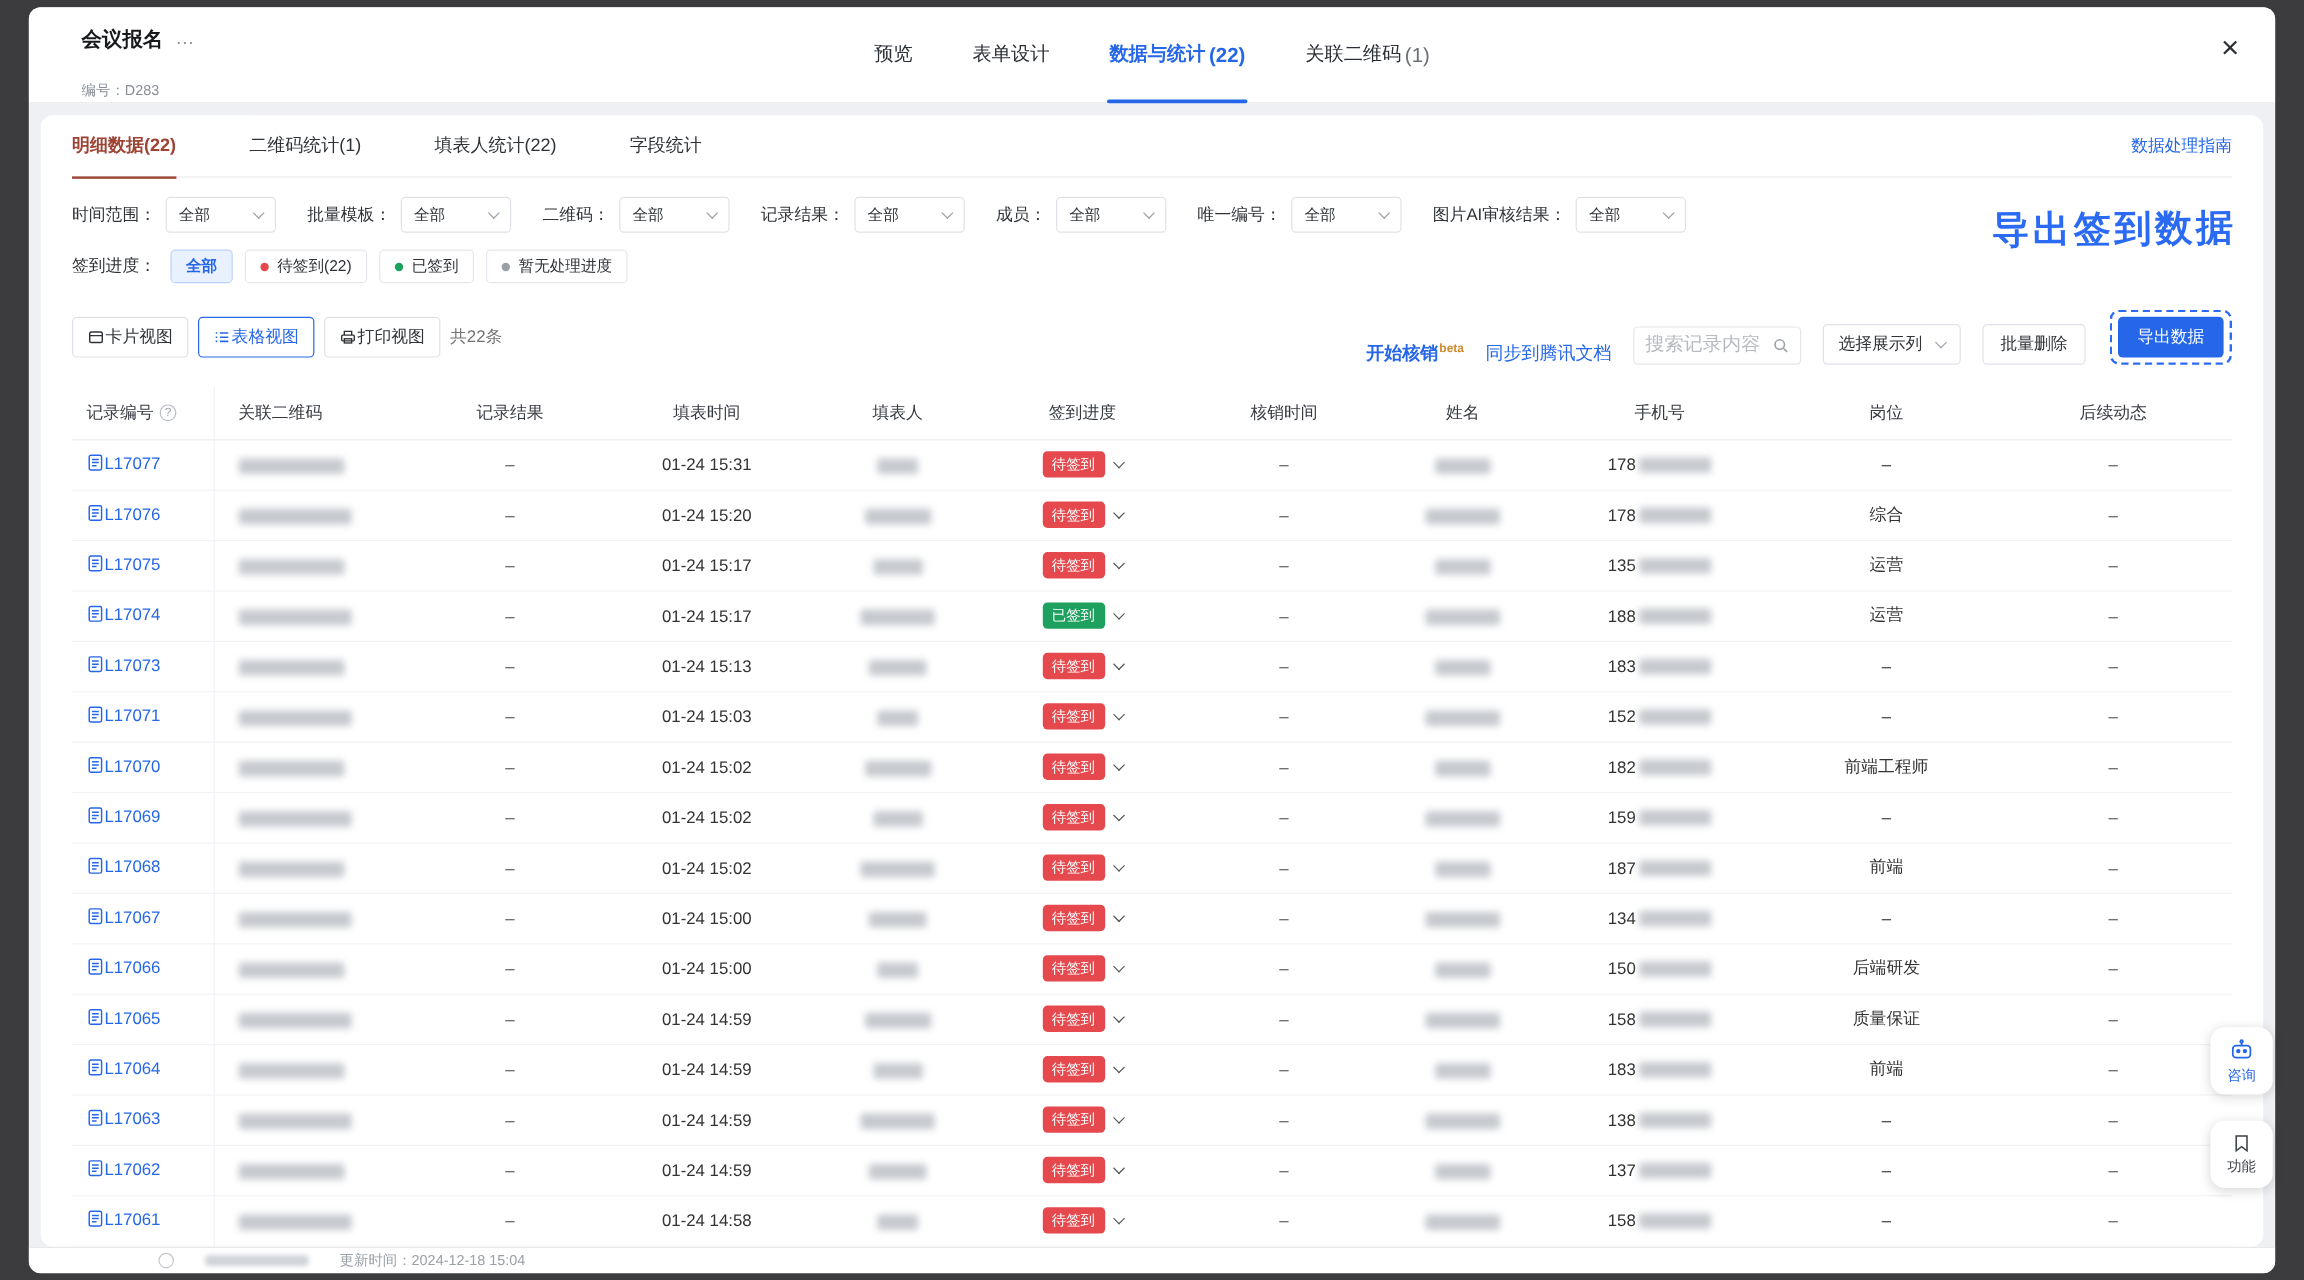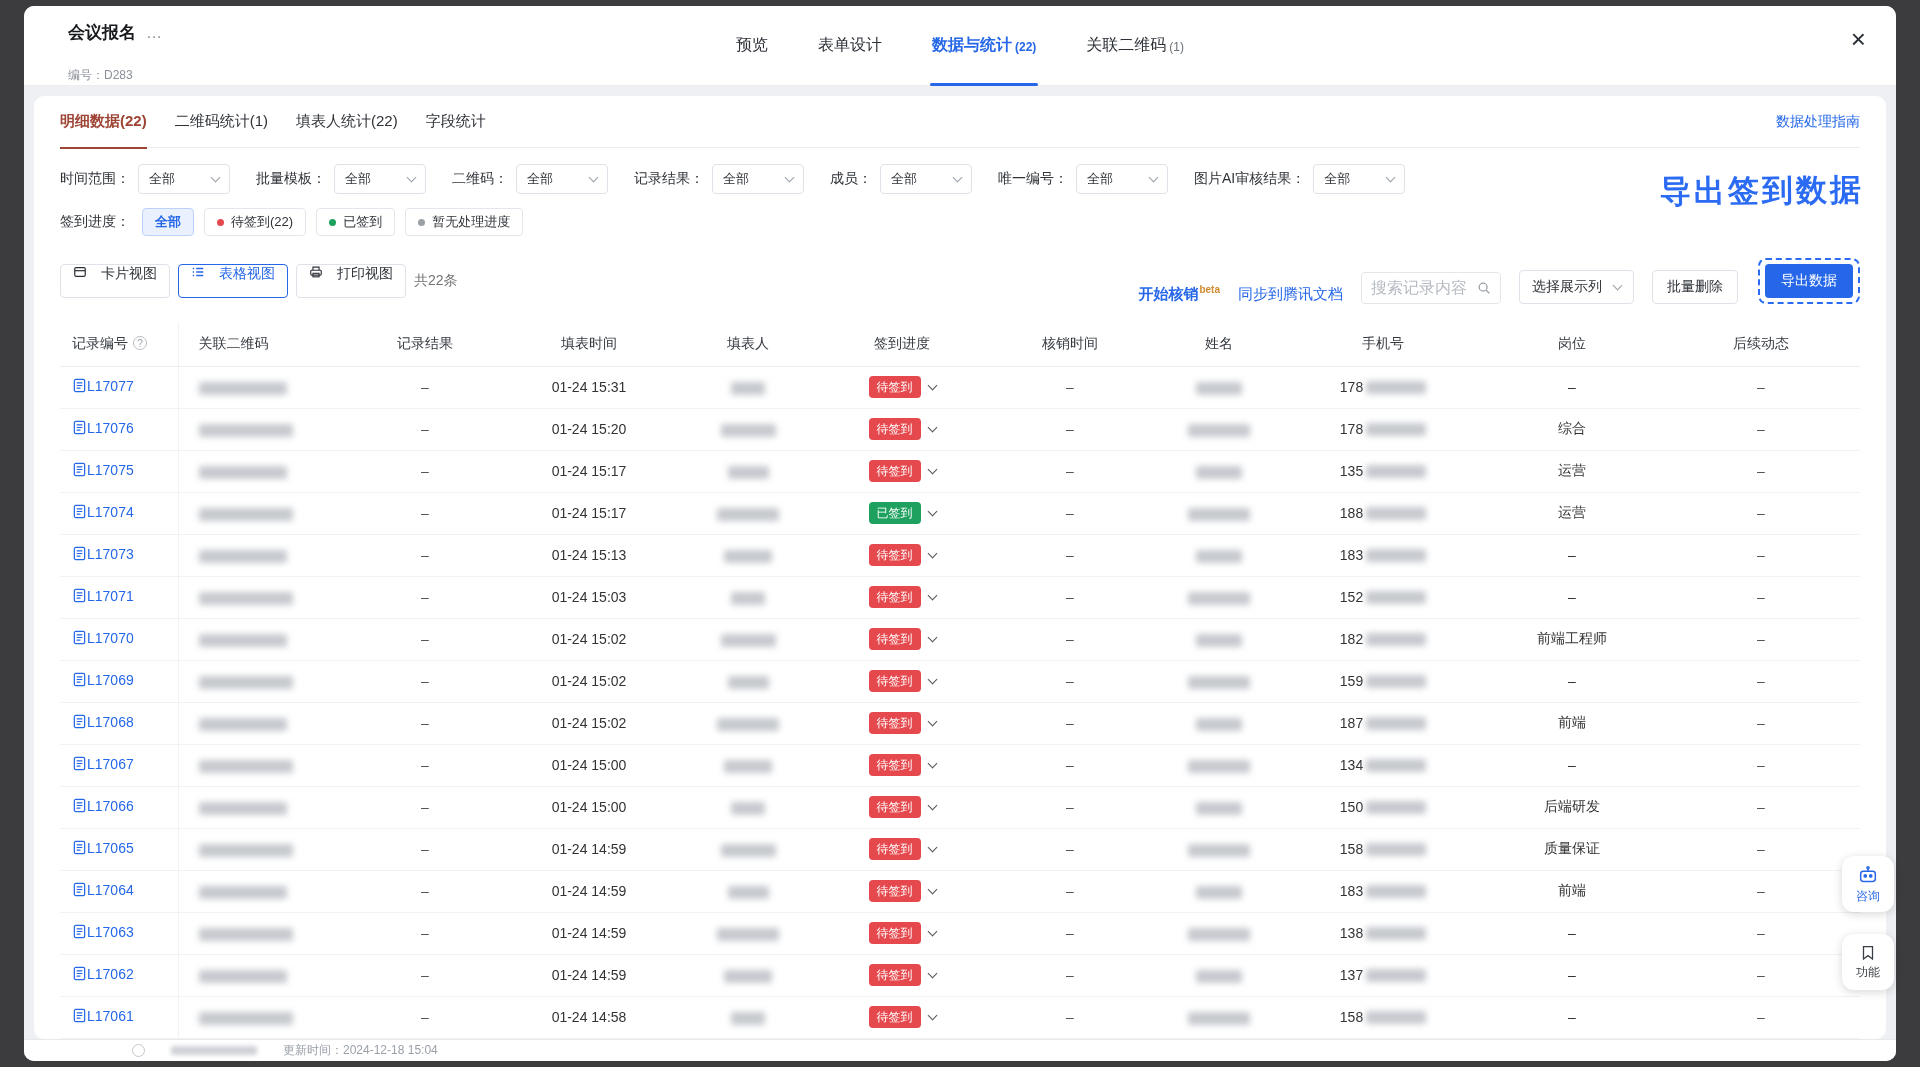--- a/index.html
+++ b/index.html
@@ -10,51 +10,51 @@
 
   
   .mheader{background:#fff;height:80px;flex:0 0 80px;position:relative;border-bottom:1px solid #ededed}
   .h-left{position:absolute;left:44px;top:15px}
   .h-titlerow{display:flex;align-items:center;gap:10px}
   .h-title{font-size:17px;font-weight:bold;color:#17191c}
   .h-more{color:#8a8f98;font-size:16px;letter-spacing:1px;cursor:pointer}
   .h-code{margin-top:23px;font-size:12px;color:#8a8f98}
   .htabs{position:absolute;left:50%;top:0;transform:translateX(-50%);height:100%;display:flex;gap:46px}
   .htab{display:flex;align-items:center;gap:3px;font-size:16px;color:#2b2f36;cursor:pointer;position:relative;padding:0 2px;white-space:nowrap}
-  .htab .tcount{font-size:12px;color:#6b7077;margin-top:2px}
+  .htab .tcount{font-size:17px;color:#6b7077;margin-top:2px}
   .htab.active{color:var(--primary);font-weight:bold}
   .htab.active .tcount{color:var(--primary)}
   .htab.active::after{content:"";position:absolute;left:0;right:0;bottom:-1px;height:3px;border-radius:2px;background:var(--primary)}
   .h-close{position:absolute;right:30px;top:20px;font-size:26px;color:#2b2f36;cursor:pointer;line-height:1}
 
   
   .mcontent{flex:1;padding:10px 10px 0;overflow:hidden}
   .card{background:#fff;border-radius:10px;height:100%;padding:0 26px;position:relative;overflow:hidden}
 
-  .subtabs{display:flex;align-items:center;height:52px;border-bottom:1px solid #ececec;gap:28px}
+  .subtabs{display:flex;align-items:center;height:52px;border-bottom:1px solid #ececec;gap:61px}
   .stab{font-size:15px;color:#2f3338;height:52px;display:flex;align-items:center;position:relative;cursor:pointer;white-space:nowrap}
   .stab.active{color:var(--subtab);font-weight:bold}
   .stab.active::after{content:"";position:absolute;left:0;right:0;bottom:-1px;height:2px;background:currentColor}
   .guide-link{margin-left:auto;font-size:14px;color:var(--primary);cursor:pointer}
 
   .frow{display:flex;align-items:center;gap:26px;margin-top:16px;flex-wrap:nowrap}
   .fitem{display:flex;align-items:center;gap:8px;font-size:14px;color:#2f3338;white-space:nowrap}
   .fselect{min-width:92px;height:30px;border:1px solid #dfe2e8;border-radius:4px;background:#fff;display:flex;align-items:center;justify-content:space-between;gap:10px;padding:0 10px;font-size:13px;color:#2f3338;cursor:pointer}
   .chev{width:7px;height:7px;border-right:1.5px solid #9aa0a8;border-bottom:1.5px solid #9aa0a8;transform:rotate(45deg);margin-top:-3px;flex:0 0 auto}
 
   .crow{display:flex;align-items:center;gap:10px;margin-top:14px}
   .clabel{font-size:14px;color:#2f3338;margin-right:2px;white-space:nowrap}
   .chip{height:28px;padding:0 12px;border:1px solid #e3e6ec;border-radius:4px;background:#fff;display:flex;align-items:center;gap:7px;font-size:13px;color:#2f3338;cursor:pointer;white-space:nowrap}
   .chip.active{background:#e9f0fe;border-color:#bdd2fb;color:var(--primary);font-weight:bold}
   .dot{width:7px;height:7px;border-radius:50%;flex:0 0 auto}
 
   .annotation{position:absolute;right:22px;top:74px;font-size:31px;font-weight:bold;color:var(--annot);letter-spacing:3px;pointer-events:none;transform:rotate(-0.6deg);white-space:nowrap}
 
   .toolbar{display:flex;align-items:center;margin-top:22px;gap:8px}
-  .vbtn{height:34px;padding:0 12px;border:1px solid #dfe2e8;border-radius:4px;background:#fff;display:flex;align-items:flex-start;gap:14px;font-size:14px;color:#2f3338;cursor:pointer;white-space:nowrap;font-family:inherit}
+  .vbtn{height:34px;padding:0 12px;border:1px solid #dfe2e8;border-radius:4px;background:#fff;display:flex;align-items:center;gap:1px;font-size:14px;color:#2f3338;cursor:pointer;white-space:nowrap;font-family:inherit}
   .vbtn.active{border-color:var(--primary);color:var(--primary)}
   .vicon{display:flex}
   .tb-total{font-size:14px;color:#737373;white-space:nowrap}
   .tb-right{margin-left:auto;display:flex;align-items:flex-end;gap:18px}
   .link{font-size:15px;color:var(--primary);cursor:pointer;white-space:nowrap}
   .sup-beta{font-size:10px;color:#cf8a2d;vertical-align:super;margin-left:1px}
   .searchbox{width:140px;height:32px;border:1px solid #e4e6ea;border-radius:4px;display:flex;align-items:center;padding:0 9px;gap:6px;background:#fff}
   .searchbox input{border:none;outline:none;width:100%;font-size:16px;color:#c2410c;font-family:inherit;background:transparent}
   .searchbox input::placeholder{color:#b6bac2}
   .colsel{height:34px;border:1px solid #dfe2e8;border-radius:4px;background:#fff;display:flex;align-items:center;gap:12px;padding:0 12px;font-size:14px;color:#2f3338;cursor:pointer;white-space:nowrap}

